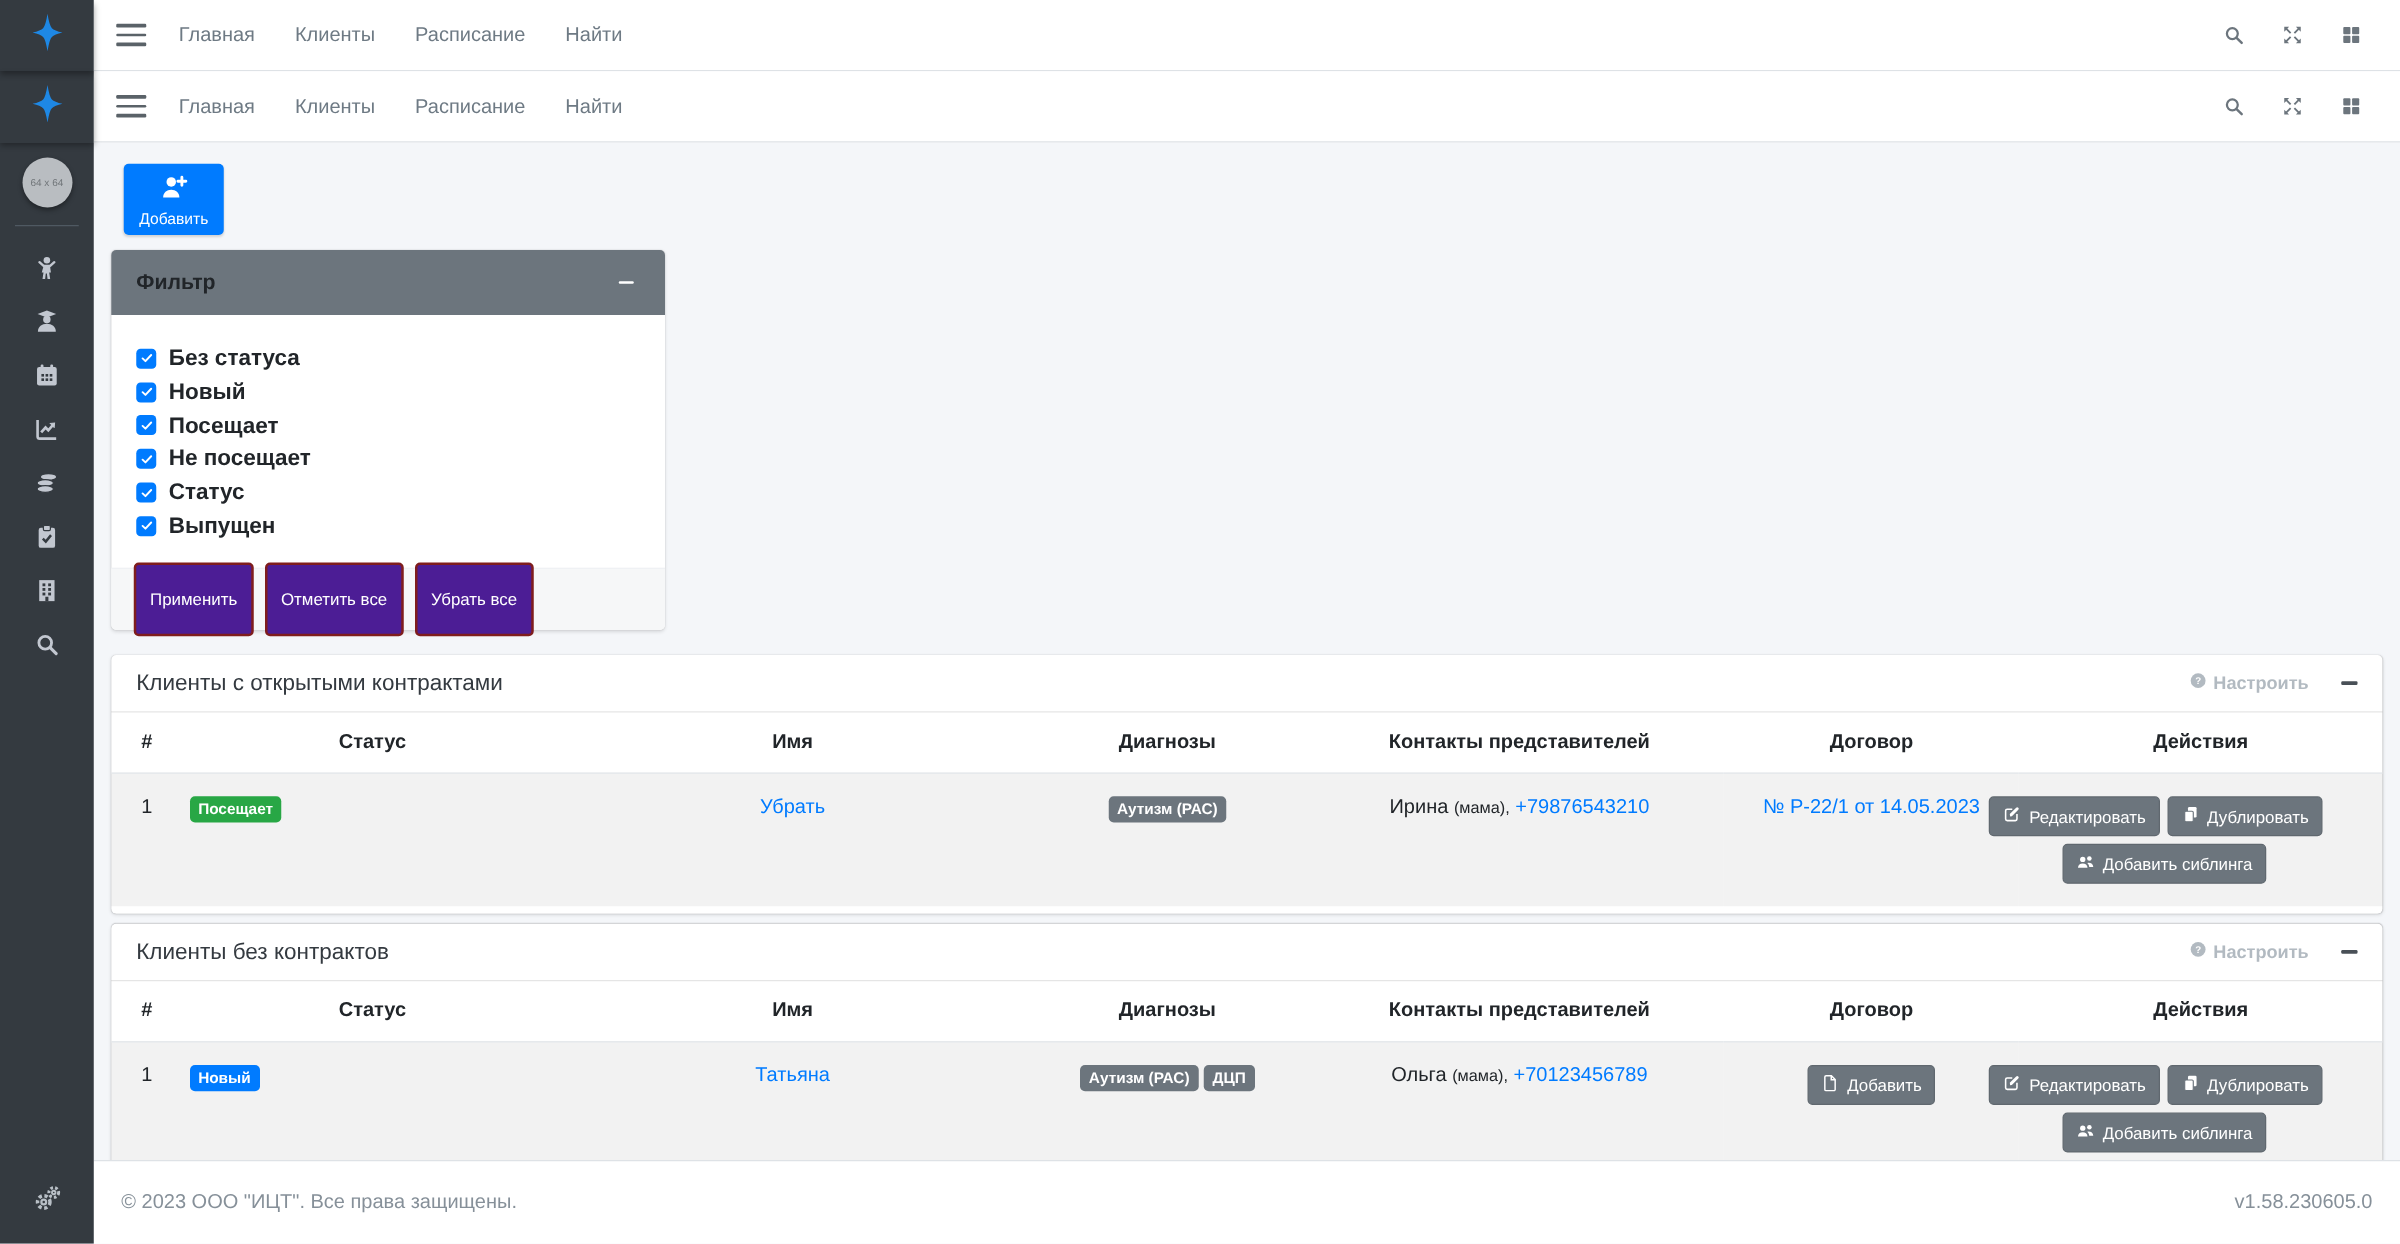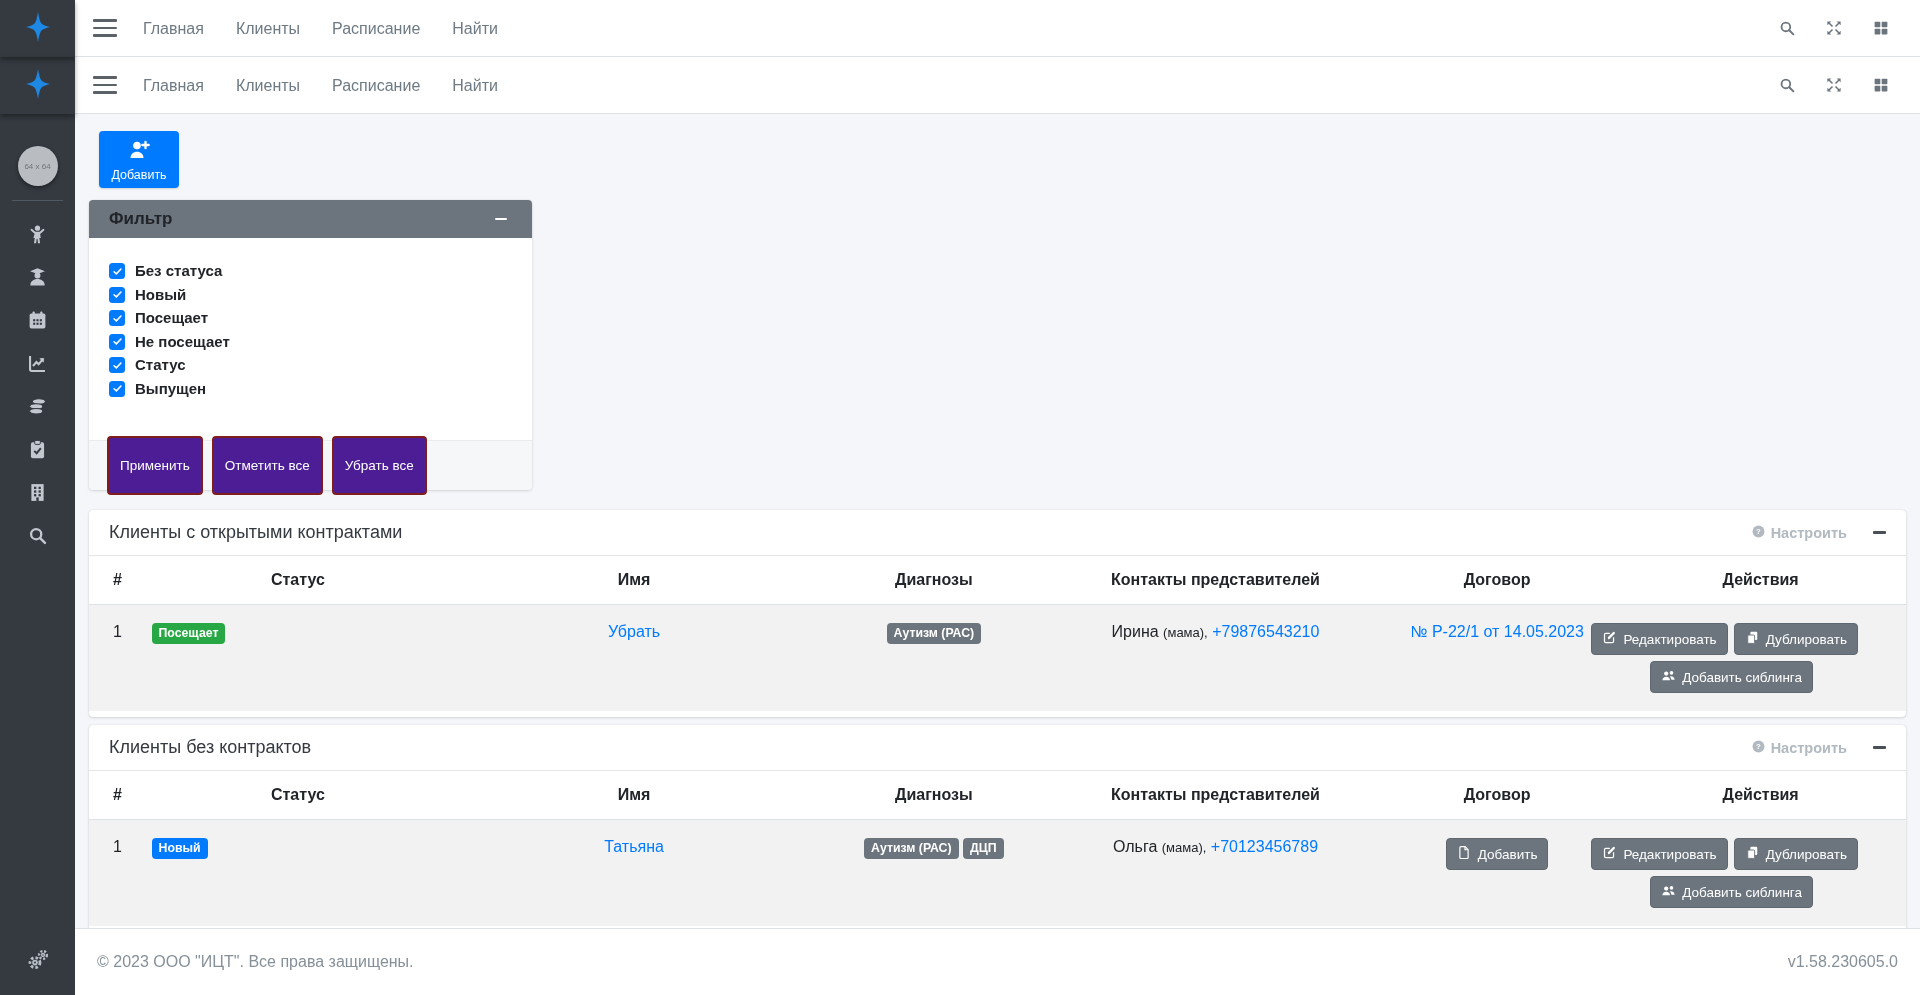--- a/index.html
+++ b/index.html
@@ -3,21 +3,21 @@
 <meta charset="utf-8">
 <style>
   * { margin:0; padding:0; box-sizing:border-box; }
   html,body { width:1920px; height:995px; overflow:hidden;
     font-family:"Liberation Sans","DejaVu Sans",sans-serif; font-size:16px; color:#212529; }
   .app { display:flex; width:100%; height:100%; background:#f4f6f9; }
 
   
   .sidebar { width:75px; min-width:75px; background:#343a40; display:flex; flex-direction:column; position:relative; z-index:5; }
   .logo-box { height:57px; display:flex; align-items:center; justify-content:center; box-shadow:0 3px 5px rgba(0,0,0,.35); position:relative; z-index:3; cursor:pointer; }
-  .side-user { padding:32px 0 14px; display:flex; justify-content:center; }
+  .side-user { padding:12px 0 14px; display:flex; justify-content:center; }
   .avatar { width:40px; height:40px; border-radius:50%; background:#b9bdc1; color:#707579; font-size:8px;
     display:flex; align-items:center; justify-content:center; box-shadow:0 2px 4px rgba(0,0,0,.4); cursor:pointer; }
   .side-divider { border:0; border-top:1px solid #4f5962; margin:0 12px 6px; }
   .side-nav { display:flex; flex-direction:column; align-items:center; padding-top:8px; flex:1; }
   .side-item { width:75px; height:43px; display:flex; align-items:center; justify-content:center; color:#c2c7d0; cursor:pointer; }
   .side-item svg { width:21px; height:21px; }
   .side-footer { height:67px; display:flex; align-items:center; justify-content:center; color:#b8bfc6; }
   .side-footer svg { width:24px; height:24px; cursor:pointer; }
 
   
@@ -38,29 +38,29 @@
   .btn { border:none; cursor:pointer; font-family:Liberation Sans, sans-serif; }
   .btn-add { margin-left:10px; width:80px; height:57px; background:#007bff; border-radius:4px; color:#fff;
     display:flex; flex-direction:column; align-items:center; justify-content:center; gap:3px; box-shadow:0 1px 2px rgba(0,0,0,.15); }
   .btn-add svg { width:24px; height:24px; }
   .btn-add .lbl { font-size:12.5px; }
 
   .card { background:#fff; border-radius:4px; box-shadow:0 0 1px rgba(0,0,0,.2), 0 1px 3px rgba(0,0,0,.12); }
 
   
   .filter-card { width:443px; margin-top:12px; }
-  .filter-head { background:#6c757d; border-radius:4px 4px 0 0; height:38px; display:flex; align-items:center; padding:0 20px; }
+  .filter-head { background:#6c757d; border-radius:4px 4px 0 0; height:52px; display:flex; align-items:center; padding:0 20px; }
   .filter-title { font-size:17px; font-weight:700; color:#212529; }
   .collapse-btn { margin-left:auto; background:none; display:flex; align-items:center; justify-content:center; width:22px; height:22px; }
   .minus-bar { display:inline-block; width:12px; height:2.6px; background:#fff; border-radius:1px; }
   .filter-body { height:202px; padding:25px 20px 0; }
   .cb-row { display:flex; align-items:center; margin-bottom:7px; cursor:pointer; }
   .cb-box { width:16px; height:16px; border-radius:3.5px; background:#007bff; display:inline-flex; align-items:center; justify-content:center; margin-right:10px; flex:none; }
   .cb-box svg { width:11px; height:11px; }
-  .cb-label { font-size:15px; font-weight:700; color:#212529; line-height:1.1; }
+  .cb-label { font-size:18px; font-weight:700; color:#212529; line-height:1.1; }
   .filter-foot { background:#f6f7f8; border-top:1px solid #e9ecef; border-radius:0 0 4px 4px; height:50px; display:flex; align-items:center; padding:0 18px; gap:9px; }
   .btn-blue-sm { background:#4c1d95; color:#fff; font-size:13.5px; padding:20px 11px; border-radius:4px; border:2px solid #7f1d1d; }
 
   
   .table-card { margin-top:20px; padding-bottom:6px; }
   .table-card + .table-card { margin-top:8px; }
   .tc-head { height:46px; display:flex; align-items:center; padding:0 20px; border-bottom:1px solid rgba(0,0,0,.1); }
   .tc-title { font-size:18px; color:#343a40;text-align:center; }
   .tc-tools { margin-left:auto; display:flex; align-items:center; gap:26px; }
   .configure { display:flex; align-items:center; gap:5px; color:#b2bac1; font-size:14.5px; font-weight:700; cursor:pointer; text-decoration:none; }

